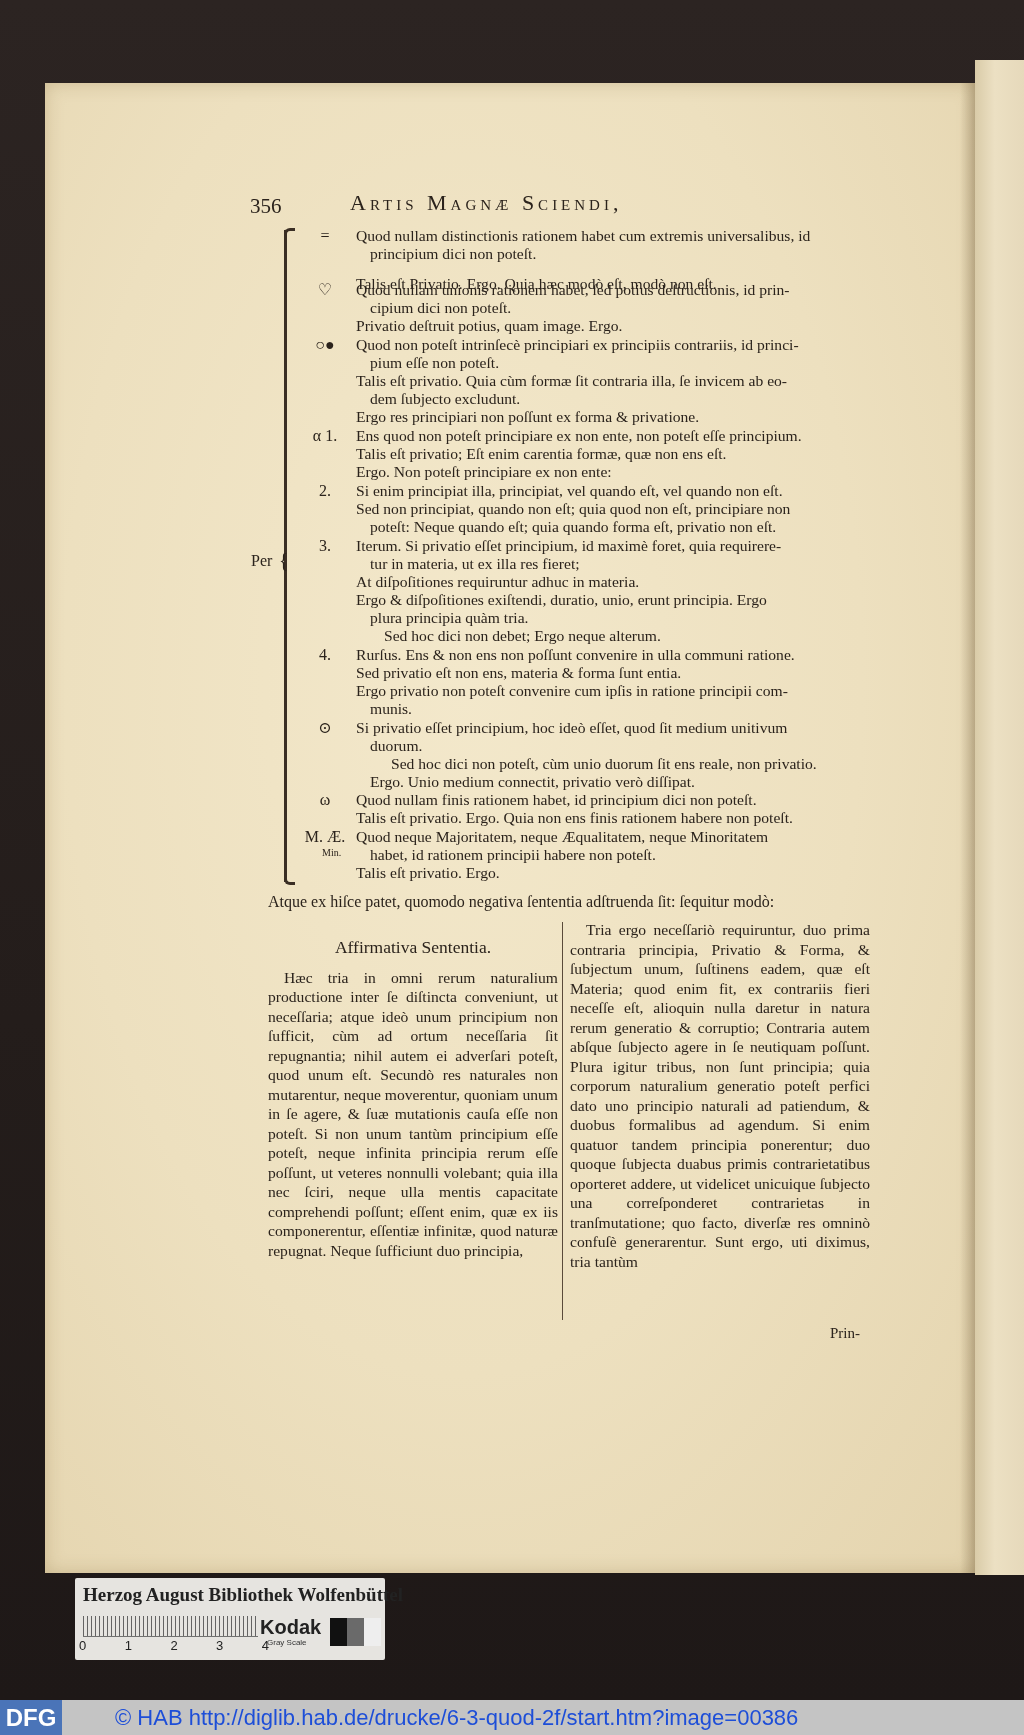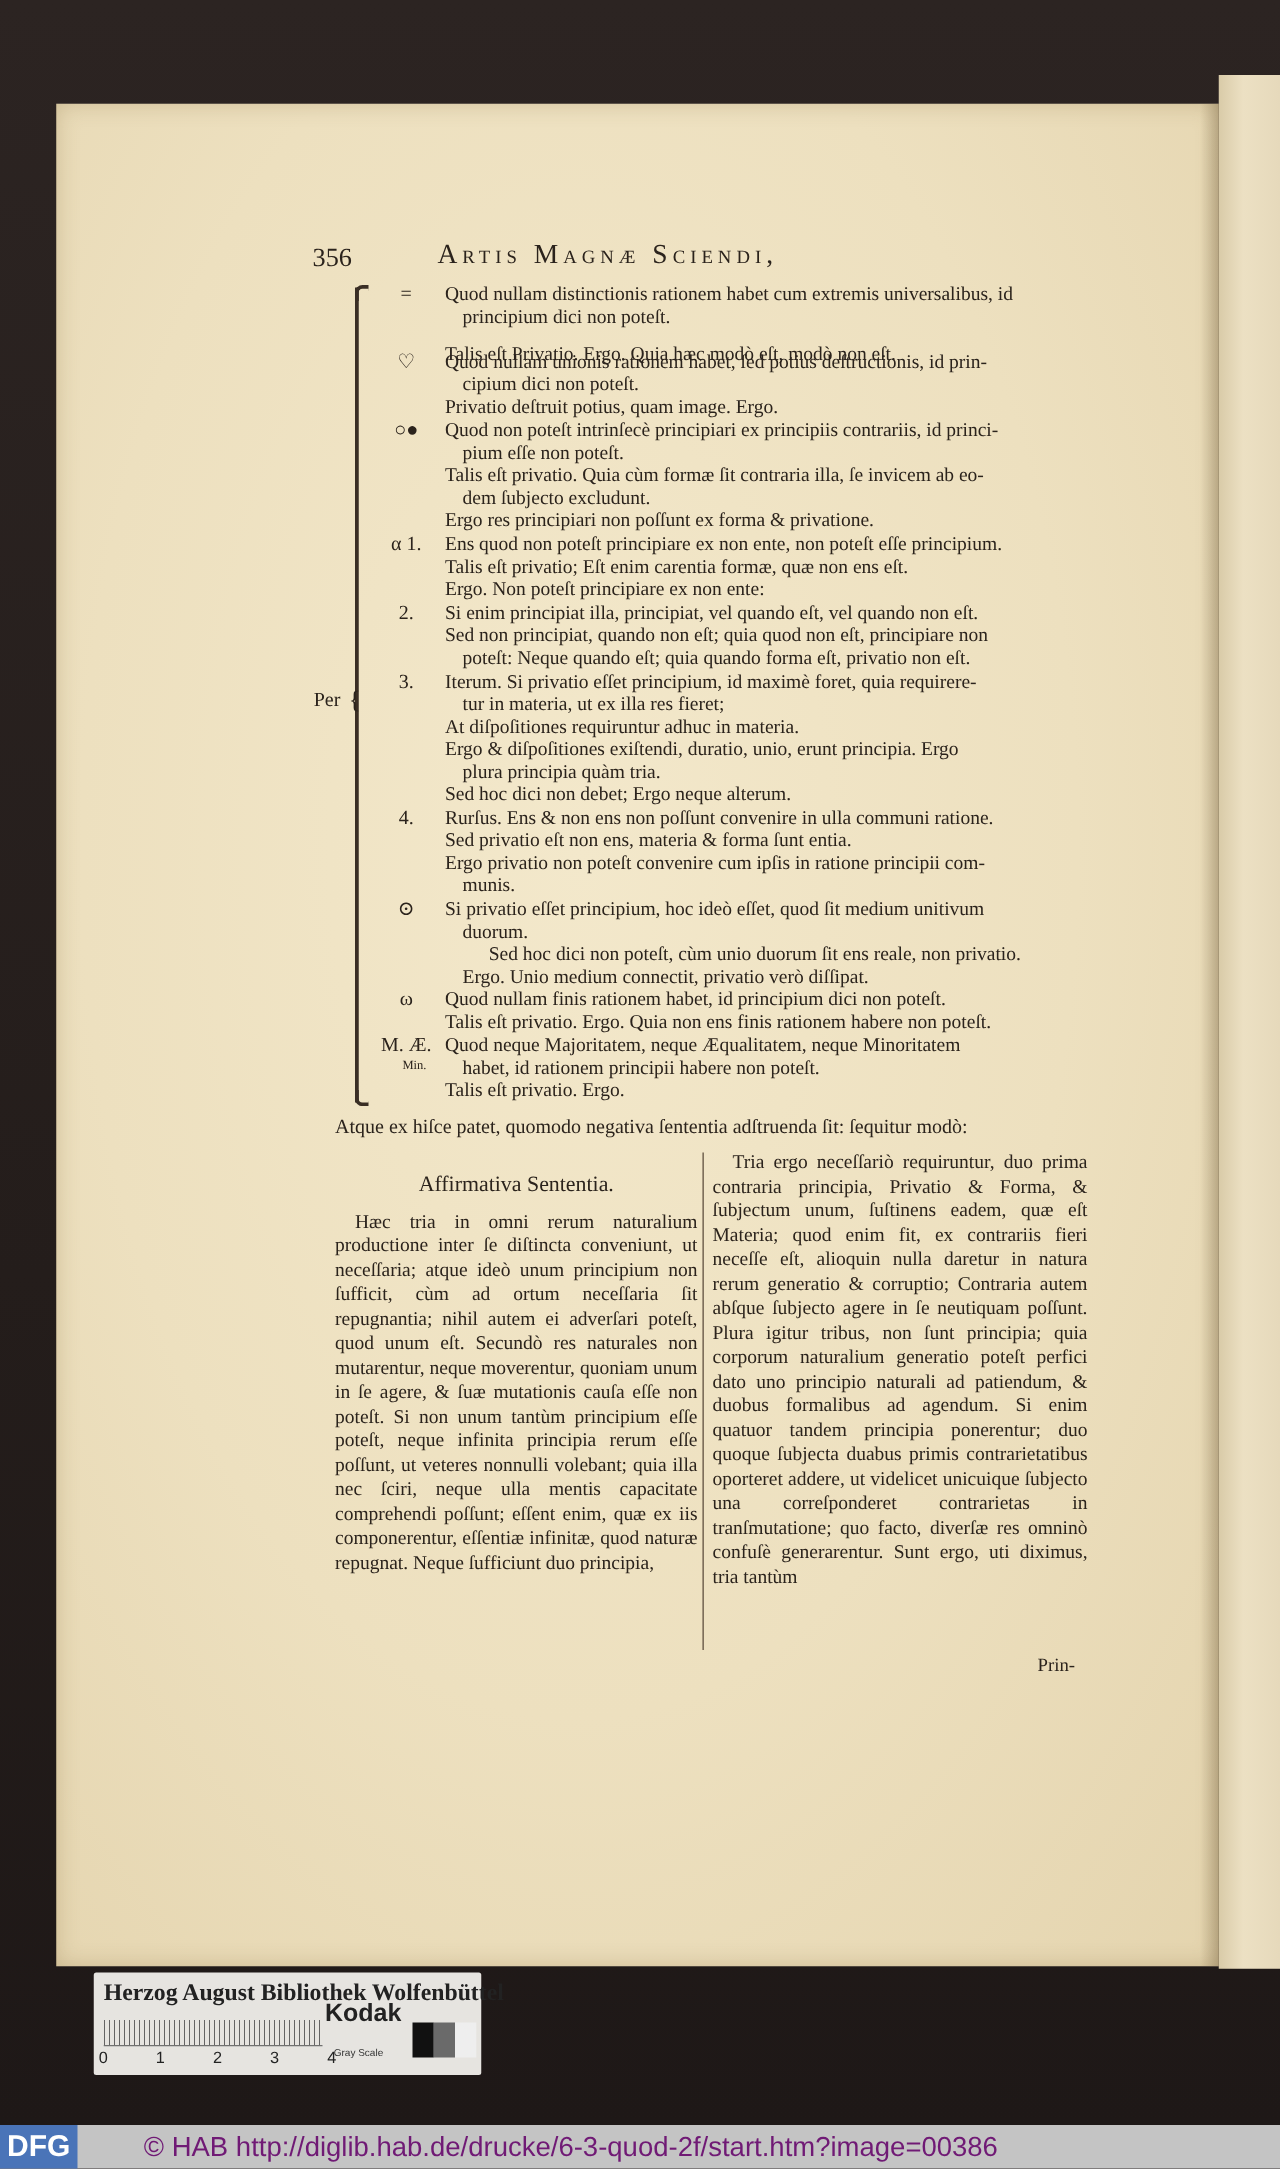--- a/index.html
+++ b/index.html
@@ -30,27 +30,27 @@
   .sec-title{text-align:center;font-size:17.5px;margin-top:18px;margin-bottom:10px;}
   .sec-sub{text-align:center;font-style:italic;font-size:14px;line-height:18px;margin-bottom:10px;}
   .para{text-indent:16px;margin:0;}
   .para.first{text-indent:0;}
   .catch{position:absolute;left:830px;top:1325px;font-size:15px;}
   .label-card{position:absolute;left:75px;top:1578px;width:310px;height:82px;background:#e6e4e0;border-radius:2px;}
   .label-title{position:absolute;left:8px;top:6px;font-size:19px;font-weight:bold;font-family:"Liberation Serif",serif;color:#222;white-space:nowrap;}
   .ruler{position:absolute;left:8px;top:38px;width:175px;height:20px;border-bottom:1px solid #555;
         background:repeating-linear-gradient(90deg,#444 0 1px,transparent 1px 4px);opacity:.8;}
   .ruler-nums{position:absolute;left:4px;top:60px;width:190px;display:flex;justify-content:space-between;font-family:"Liberation Sans",sans-serif;font-size:13px;color:#222;}
-  .kodak{position:absolute;left:185px;top:22px;font-family:"Liberation Sans",sans-serif;font-weight:bold;font-size:20px;color:#222;}
+  .kodak{position:absolute;left:185px;top:38px;font-family:"Liberation Sans",sans-serif;font-weight:bold;font-size:20px;color:#222;}
   .grayscale-label{position:absolute;left:192px;top:60px;font-family:"Liberation Sans",sans-serif;font-size:8px;color:#333;}
   .swatches{position:absolute;left:255px;top:40px;display:flex;}
   .swatches span{display:block;width:17px;height:28px;}
   .footer{position:absolute;left:0;top:1700px;width:1024px;height:35px;background:#c4c4c4;}
   .dfg{position:absolute;left:0;top:0;width:62px;height:35px;background:#4a74b8;color:#fff;font-family:"Liberation Sans",sans-serif;font-weight:bold;font-size:24px;line-height:35px;text-align:center;}
-  .footer-text{position:absolute;left:115px;top:5px;font-family:"Liberation Sans",sans-serif;font-size:22px;color:#701a75;white-space:nowrap;}
+  .footer-text{position:absolute;left:115px;top:5px;font-family:"Liberation Sans",sans-serif;font-size:22px;color:#1d4ed8;white-space:nowrap;}
 </style>
 </head>
 <body>
 
 <div class="backdrop"></div>
 <div class="next-page"></div>
 
 <div class="page"></div>
 <div class="spine-shadow"></div>
 
@@ -98,21 +98,21 @@
       <span class="line" style="top: 18px;">Sed non principiat, quando non eſt; quia quod non eſt, principiare non</span>
       <span class="line ind" style="top: 36px;">poteſt: Neque quando eſt; quia quando forma eſt, privatio non eſt.</span>
     </div>
     <div class="arg" style="top: 537px;">
       <span class="mark">3.</span>
       <span class="line" style="top: 0px;">Iterum. Si privatio eſſet principium, id maximè foret, quia requirere-</span>
       <span class="line ind" style="top: 18px;">tur in materia, ut ex illa res fieret;</span>
       <span class="line" style="top: 36px;">At diſpoſitiones requiruntur adhuc in materia.</span>
       <span class="line" style="top: 54px;">Ergo &amp; diſpoſitiones exiſtendi, duratio, unio, erunt principia. Ergo</span>
       <span class="line ind" style="top: 72px;">plura principia quàm tria.</span>
-      <span class="line" style="top: 90px;">Sed hoc dici non debet; Ergo neque alterum.</span>
+      <span class="line" style="top: 90px; margin-left: 28px;">Sed hoc dici non debet; Ergo neque alterum.</span>
     </div>
     <div class="arg" style="top: 646px;">
       <span class="mark">4.</span>
       <span class="line" style="top: 0px;">Rurſus. Ens &amp; non ens non poſſunt convenire in ulla communi ratione.</span>
       <span class="line" style="top: 18px;">Sed privatio eſt non ens, materia &amp; forma ſunt entia.</span>
       <span class="line" style="top: 36px;">Ergo privatio non poteſt convenire cum ipſis in ratione principii com-</span>
       <span class="line ind" style="top: 54px;">munis.</span>
     </div>
     <div class="arg" style="top: 719px;">
       <span class="mark">⊙</span>

